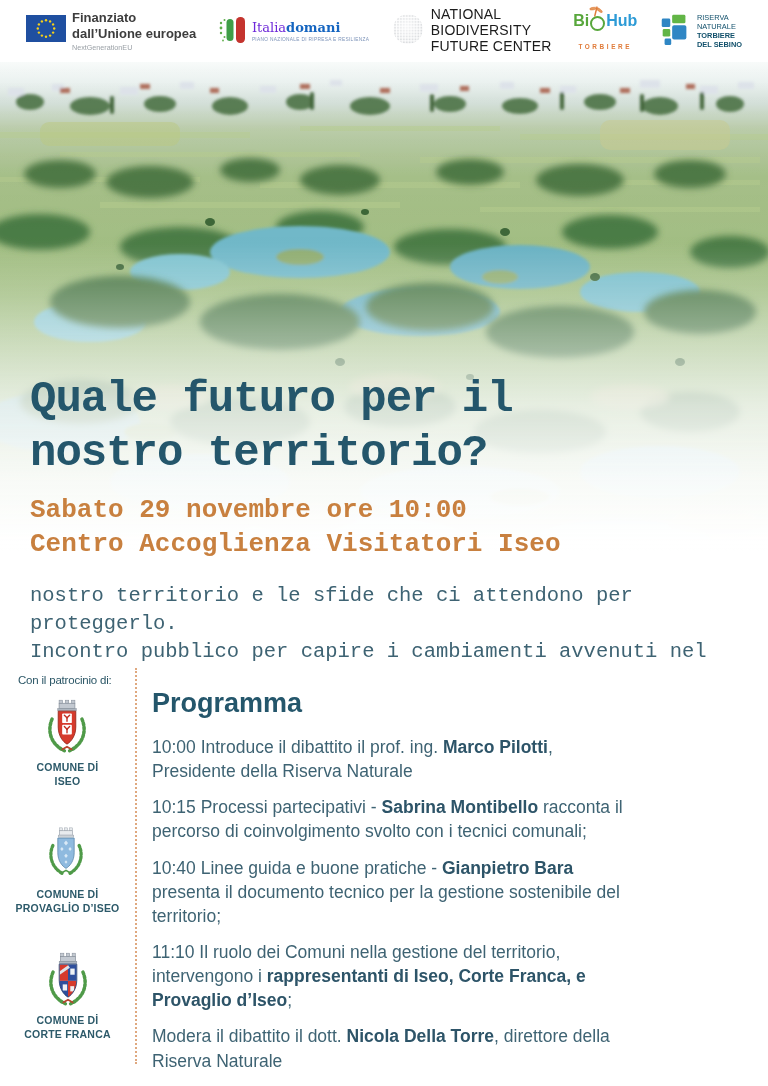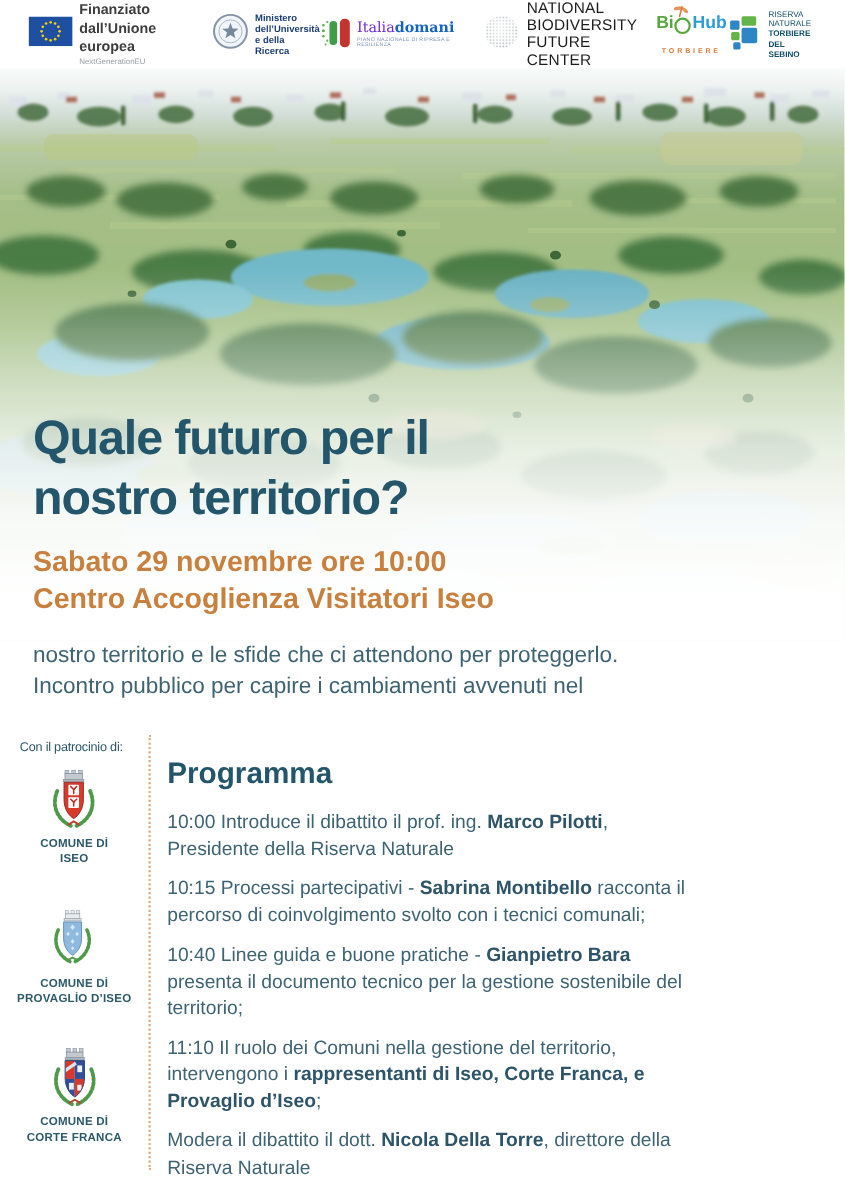--- a/index.html
+++ b/index.html
@@ -44,21 +44,21 @@
     position:absolute;inset:0;
     background:linear-gradient(180deg,
       rgba(255,255,255,0) 0%,
       rgba(253,254,253,0.05) 35%,
       rgba(250,252,251,0.45) 52%,
       rgba(249,251,250,0.78) 66%,
       rgba(252,253,252,0.94) 80%,
       #ffffff 94%);
   }
   
-  .hero{position:absolute;left:30px;top:372px;z-index:4;}
+  .hero{position:absolute;left:30px;top:372px;z-index:4;font-family:Liberation Mono, monospace;}
   .hero-title{font-size:44px;font-weight:800;color:var(--teal);line-height:1.23;letter-spacing:-1px;}
   .hero-when{margin-top:14px;font-size:26px;font-weight:700;color:var(--orange);line-height:1.3;}
   .hero-desc{margin-top:20px;font-size:20.5px;color:var(--body);line-height:1.36;}
   
   .bottom{position:absolute;top:660px;left:0;width:648px;height:426px;display:flex;align-items:flex-start;z-index:5;}
   .sidebar{
     width:137px;box-sizing:border-box;flex:0 0 137px;margin-top:8px;height:396px;
     border-right:2px dotted var(--divider);
     display:flex;flex-direction:column;align-items:center;padding-top:6px;
   }
@@ -98,34 +98,20 @@
           </g>
         </svg>
       </span>
       <span class="txtcol">
         <span class="eu-line">Finanziato</span>
         <span class="eu-line">dall’Unione europea</span>
         <span class="eu-sub">NextGenerationEU</span>
       </span>
     </div>
 
-    <div class="logo">
-      <span>
-        <svg width="33" height="33" viewBox="0 0 34 34">
-          <circle cx="17" cy="17" r="15.4" fill="#f1f4f8" stroke="#8494a6" stroke-width="1.8"></circle>
-          <circle cx="17" cy="17" r="10.8" fill="none" stroke="#9fb0bf" stroke-width="0.8"></circle>
-          <polygon points="17,9 19,14.25 24.6,14.5 20.2,18.05 21.7,23.5 17,20.4 12.3,23.5 13.8,18.05 9.4,14.5 15,14.25" fill="#6c8094" opacity="0.92"></polygon>
-        </svg>
-      </span>
-      <span class="txtcol">
-        <span class="min-line">Ministero</span>
-        <span class="min-line">dell’Università</span>
-        <span class="min-line">e della Ricerca</span>
-      </span>
-    </div>
 
     <div class="logo">
       <span>
         <svg width="28" height="34" viewBox="0 0 28 34">
           <g fill="#5fae4a">
             <circle cx="3" cy="11" r="1.2"></circle>
               <circle cx="3" cy="16" r="1.4"></circle>
               <circle cx="3" cy="21" r="1.2"></circle>
             <circle cx="6.5" cy="8" r="1"></circle>
               <circle cx="6.5" cy="25" r="1"></circle>

